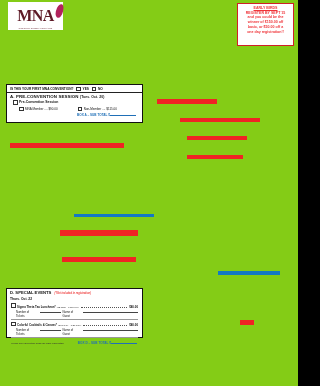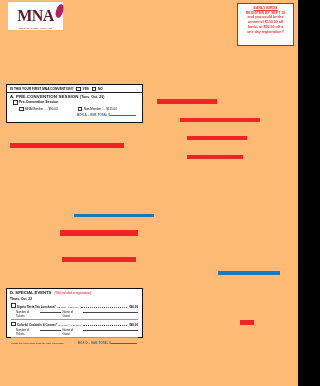--- a/index.html
+++ b/index.html
@@ -1,18 +1,18 @@
 <!DOCTYPE html>
 <html><head>
 <meta charset="utf-8">
 <style>
   html,body{margin:0;padding:0;background:#000;}
   body{width:298px;height:386px;position:relative;overflow:hidden;
        font-family:"Liberation Sans",sans-serif;color:#000;}
-  .page{position:absolute;inset:0;background:#fdba74;}
+  .page{position:absolute;inset:0;background:#84cc16;}
 
   
   .logo-box{position:absolute;left:8px;top:2px;width:55px;height:28px;
             background:#fff;display:flex;align-items:center;justify-content:center;}
   .logo-mark{position:relative;font-family:"Liberation Serif",serif;
              font-size:16px;font-weight:700;color:#5d1a26;letter-spacing:-.5px;
              line-height:1;}
   .logo-swoosh{position:absolute;right:-9px;top:-4px;width:7px;height:14px;
                background:#b2235c;border-radius:60% 40% 55% 45%;transform:rotate(12deg);}
   .logo-sub{position:absolute;left:0;right:0;bottom:1px;text-align:center;

